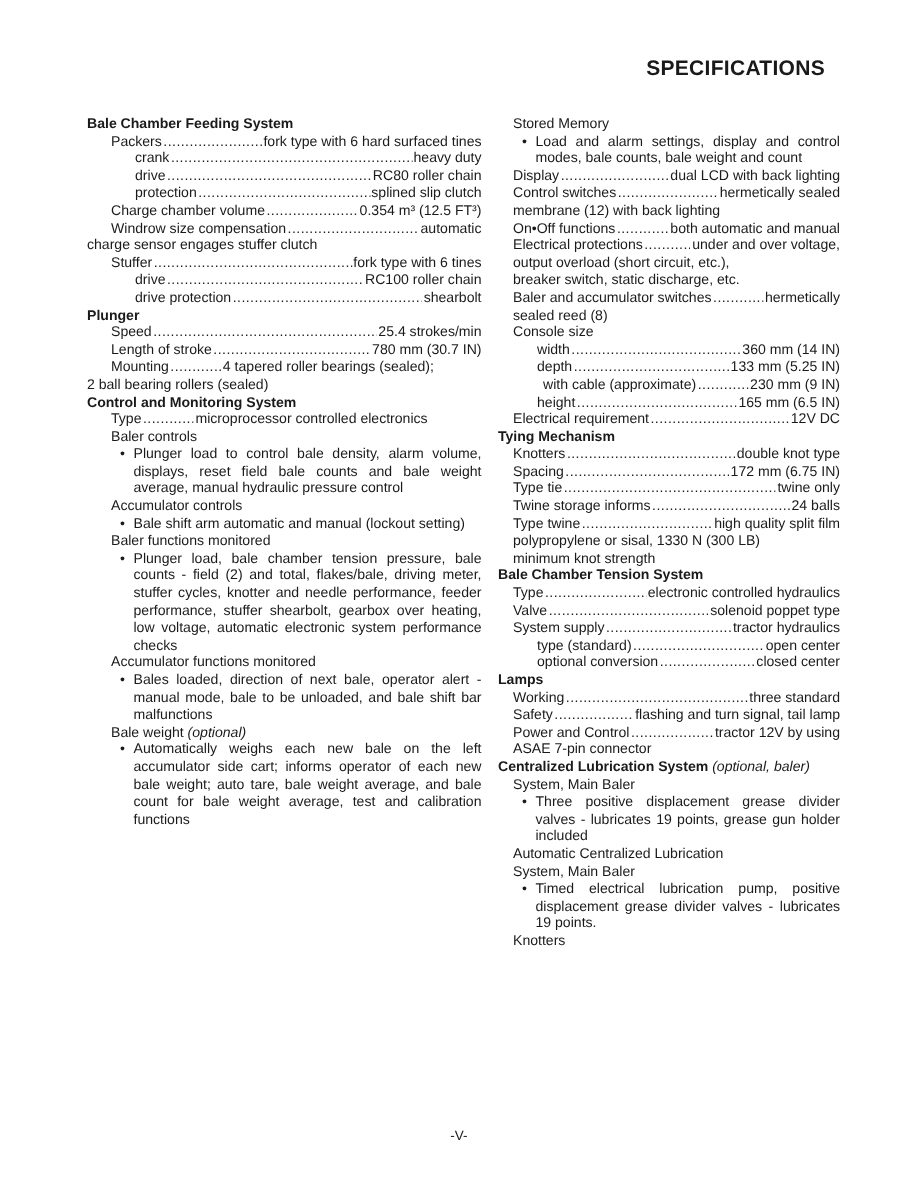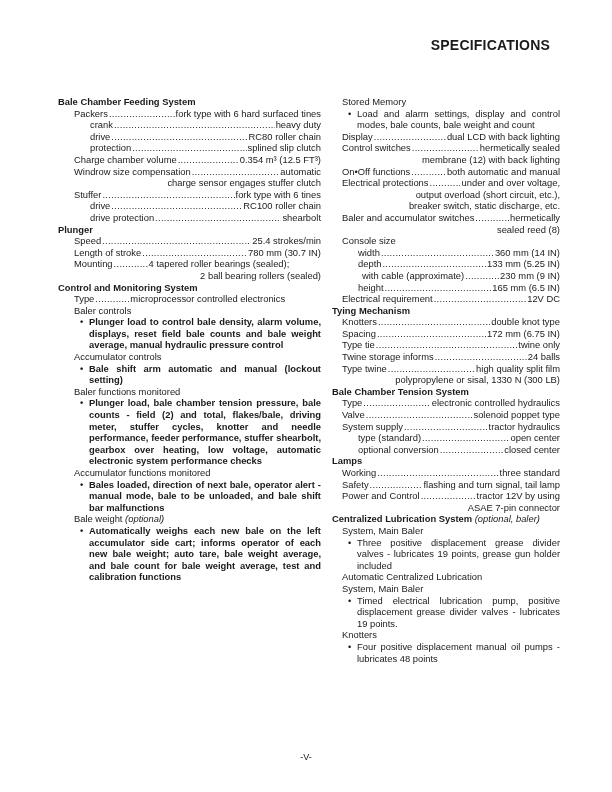--- a/index.html
+++ b/index.html
@@ -1,33 +1,33 @@
 <!DOCTYPE html>
 <html><head>
 <meta charset="utf-8">
 <style>
   html, body { margin: 0; padding: 0; background: #ffffff; }
   body { width: 612px; height: 792px; position: relative; overflow: hidden;
          font-family: "Liberation Sans", sans-serif; color: #1a1a1a; font-size: 9.4px; line-height: 11.6px; }
   .header { position: absolute; top: 40px; right: 62px; font-weight: bold; font-size: 14px; letter-spacing: 0.2px; }
-  .col { position: absolute; top: 76px; margin-top: 20px; }
+  .col { position: absolute; top: 76px; }
   .col-left { left: 58px; width: 263px; }
   .col-right { left: 342px; width: 218px; }
   .sec { font-weight: bold; }
   .row { display: flex; white-space: nowrap; }
   .row .lbl { flex: 0 0 auto; }
   .row .dots { flex: 1 1 auto; overflow: hidden; margin: 0 1px; }
   .row .dots::before { content: "..............................................................................................................................................."; letter-spacing: 0.3px; }
   .row .val { flex: 0 0 auto; }
   .i1 { padding-left: 16px; }
   .i2 { padding-left: 32px; }
   .r-i2 { padding-left: 16px; }
-  .cont { text-align: right; }
+  .cont { }
   .plain { }
-  .bullet { position: relative; padding-left: 31px; text-align: justify; font-weight: bold; }
+  .bullet { position: relative; padding-left: 31px; text-align: justify; }
   .bullet::before { content: "\2022"; position: absolute; left: 22px; }
   .r-bullet { position: relative; padding-left: 15px; text-align: justify; }
   .r-bullet::before { content: "\2022"; position: absolute; left: 6px; }
   .it { font-style: italic; font-weight: normal; }
   .footer { position: absolute; top: 752px; left: 0; width: 612px; text-align: center; font-size: 9px; }
 </style>
 </head>
 <body>
 
 <div class="header">SPECIFICATIONS</div>
@@ -196,20 +196,21 @@
       <span class="lbl">Twine storage informs</span>
       <span class="dots"></span>
       <span class="val">24 balls</span>
     </div>
   <div class="row">
       <span class="lbl">Type twine</span>
       <span class="dots"></span>
       <span class="val">high quality split film</span>
     </div>
   <div class="cont">polypropylene or sisal, 1330 N (300 LB)</div>
+  <div class="cont">minimum knot strength</div>
 
   <div class="sec" style="margin-left:-10px">Bale Chamber Tension System</div>
   <div class="row">
       <span class="lbl">Type</span>
       <span class="dots"></span>
       <span class="val">electronic controlled hydraulics</span>
     </div>
   <div class="row">
       <span class="lbl">Valve</span>
       <span class="dots"></span>
@@ -249,16 +250,15 @@
     </div>
   <div class="cont">ASAE 7-pin connector</div>
 
   <div style="margin-left:-10px"><span class="sec">Centralized Lubrication System</span> <span class="it">(optional, baler)</span></div>
   <div class="plain">System, Main Baler</div>
   <div class="r-bullet">Three positive displacement grease divider valves - lubricates 19 points, grease gun holder included</div>
   <div class="plain">Automatic Centralized Lubrication</div>
   <div class="plain">System, Main Baler</div>
   <div class="r-bullet">Timed electrical lubrication pump, positive displacement grease divider valves - lubricates 19 points.</div>
   <div class="plain">Knotters</div>
-  <div class="r-bullet">Four positive displacement manual oil pumps - lubricates 48 points</div>
 </div>
 
 <div class="footer">-V-</div>
 
 </body></html>

